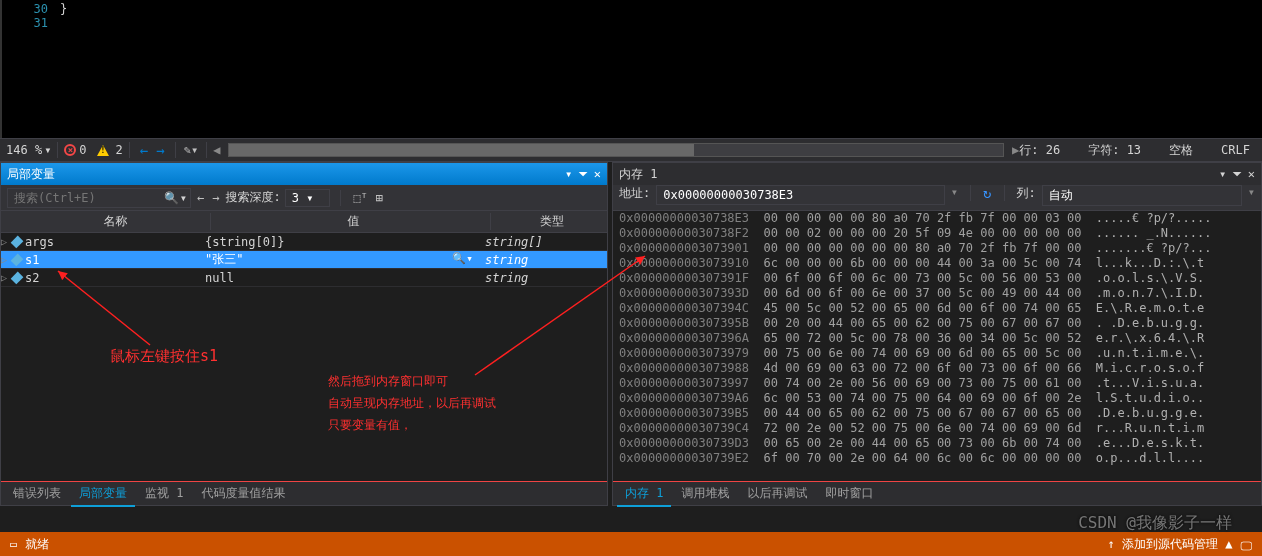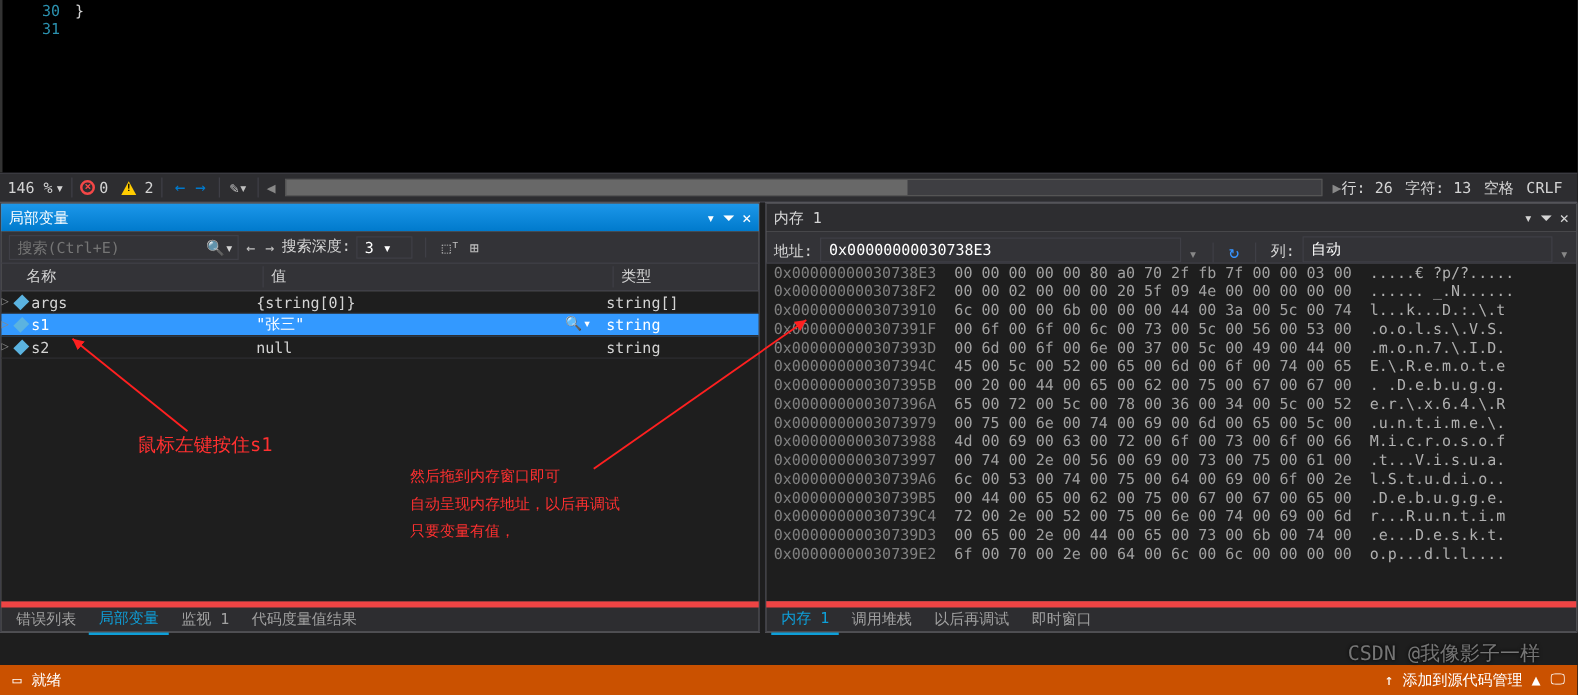--- a/index.html
+++ b/index.html
@@ -10,60 +10,60 @@
 .line-code { color: #dcdcaa; font-family: Consolas, monospace; }
 .brace { color: #d4d4d4; }
 .status-strip { height: 24px; background: #2d2d30; border-top: 1px solid #3f3f46; border-bottom: 1px solid #3f3f46; display: flex; align-items: center; padding: 0 6px; color: #d4d4d4; }
 .zoom-box { display: flex; align-items: center; gap: 2px; }
 .sep { width: 1px; height: 16px; background: #3f3f46; margin: 0 6px; }
 .badge-err { display: flex; align-items: center; gap: 3px; }
 .circle-red { width: 12px; height: 12px; border-radius: 50%; border: 2px solid #f44747; display: inline-flex; align-items: center; justify-content: center; color: #f44747; font-size: 9px; font-weight: bold; }
 .tri-yellow { width: 0; height: 0; border-left: 6px solid transparent; border-right: 6px solid transparent; border-bottom: 11px solid #ffcc00; display: inline-block; position: relative; }
 .tri-yellow::after { content: "!"; position: absolute; left: -2px; top: 1px; font-size: 8px; color: #000; font-weight: bold; }
 .nav-arrow { color: #007acc; margin: 0 4px; font-size: 14px; }
-.status-right { margin-left: auto; display: flex; align-items: center; gap: 10px; margin-right: 6px; }
+.status-right { margin-left: auto; display: flex; align-items: center; gap: 28px; margin-right: 6px; }
 .hscrollbar { flex: 1; height: 14px; background: #3e3e42; margin: 0 8px; position: relative; border: 1px solid #555; }
 .hscrollbar::before { content: ""; position: absolute; left: 0; top: 0; width: 60%; height: 100%; background: #686868; }
 .panels { display: flex; height: 344px; }
 .panel { display: flex; flex-direction: column; background: #a3a3a3; border: 1px solid #3f3f46; }
 .panel-left { width: 608px; }
 .panel-right { flex: 1; margin-left: 4px; }
 .panel-header { height: 22px; background: linear-gradient(#1c97ea, #007acc); color: #fff; display: flex; align-items: center; padding: 0 6px; font-size: 12px; }
 .panel-header.dark { background: #2d2d30; color: #d4d4d4; }
 .panel-header .hdr-actions { margin-left: auto; display: flex; gap: 6px; align-items: center; }
 .panel-toolbar { height: 26px; background: #333337; border-bottom: 1px solid #3f3f46; display: flex; align-items: center; padding: 0 6px; gap: 4px; }
 .search-box { background: #333337; border: 1px solid #3f3f46; color: #d4d4d4; padding: 2px 20px 2px 6px; width: 184px; position: relative; }
 .search-wrap { position: relative; }
 .search-ico { position: absolute; right: 4px; top: 3px; color: #d4d4d4; }
 .depth-box { background: #333337; border: 1px solid #3f3f46; color: #fff; padding: 1px 16px 1px 6px; }
-.grid-header { display: flex; background: #333337; border-bottom: 1px solid #3f3f46; height: 22px; align-items: center; }
+.grid-header { display: flex; background: #333337; border-bottom: 1px solid #3f3f46; height: 22px; align-items: center; text-align: center; }
 .col-name { width: 210px; padding-left: 20px; border-right: 1px solid #3f3f46; }
 .col-value { width: 280px; padding-left: 6px; border-right: 1px solid #3f3f46; }
 .col-type { flex: 1; padding-left: 6px; }
 .grid-body { flex: 1; background: #1e1e1e; overflow: hidden; position: relative; }
 .grid-row { display: flex; height: 18px; align-items: center; border-bottom: 1px solid #2d2d30; }
 .grid-row.selected { background: #3399ff; color: #fff; }
 .row-icon { width: 20px; display: flex; align-items: center; justify-content: center; }
 .expander { color: #888; font-size: 10px; width: 12px; display: inline-block; }
 .cube-icon { width: 10px; height: 10px; background: #5bb3e0; transform: rotate(45deg); display: inline-block; margin-left: 2px; }
 .var-name { width: 178px; padding-left: 4px; }
 .var-value { width: 280px; padding-left: 6px; position: relative; }
-.var-type { flex: 1; padding-left: 6px; }
+.var-type { flex: 1; padding-left: 6px; font-style: italic; }
 .magnify { position: absolute; right: 6px; top: 1px; font-size: 11px; }
-.mem-toolbar { height: 26px; background: #333337; border-bottom: 1px solid #3f3f46; display: flex; align-items: flex-end; padding: 0 6px; gap: 6px; }
+.mem-toolbar { height: 26px; background: #333337; border-bottom: 1px solid #3f3f46; display: flex; align-items: flex-start; padding: 0 6px; gap: 6px; }
 .addr-input { background: #333337; border: 1px solid #3f3f46; color: #fff; padding: 2px 6px; flex: 1; font-family: Consolas, monospace; }
 .mem-body { flex: 1; background: #1e1e1e; font-family: Consolas, monospace; font-size: 12px; overflow: hidden; padding: 0 6px; line-height: 15px; }
 .mem-row { white-space: pre; color: #a0a0a0; }
 .mem-addr { color: #808080; }
 .mem-ascii { color: #b0b0b0; }
-.panel-tabs { height: 24px; background: #2d2d30; border-top: 5px solid #ef4444; display: flex; align-items: center; padding: 0 4px; gap: 2px; }
+.panel-tabs { height: 24px; background: #2d2d30; border-top: 1px solid #ef4444; display: flex; align-items: flex-start; padding: 0 4px; gap: 2px; }
 .tab { padding: 3px 8px; color: #a0a0a0; cursor: pointer; }
 .tab.active { color: #0e9fd8; border-bottom: 2px solid #0e9fd8; }
 .bottom-bar { position: absolute; bottom: 0; left: 0; right: 0; height: 24px; background: #ca5100; color: #fff; display: flex; align-items: center; padding: 0 10px; }
-.bottom-right { margin-left: auto; display: flex; align-items: flex-start; gap: 8px; font-size: 11px; }
+.bottom-right { margin-left: auto; display: flex; align-items: flex-end; gap: 8px; font-size: 11px; }
 .watermark { position: absolute; right: 30px; bottom: 22px; color: rgba(200,200,200,0.55); font-size: 16px; text-shadow: 0 0 3px #000; pointer-events: none; }
 .annotation { position: absolute; color: #ff3030; font-size: 15px; pointer-events: none; z-index: 50; line-height: 22px; }
 .arrow-svg { position: absolute; pointer-events: none; z-index: 49; }
 .refresh-ico { color: #3794ff; font-size: 14px; }
 .tool-ico { color: #c0c0c0; padding: 0 2px; }
 </style>
 </head>
 <body>
 
 <div class="editor-area">
@@ -190,20 +190,21 @@
       <div class="sep"></div>
       <span class="refresh-ico">↻</span>
       <div class="sep"></div>
       <span>列:</span>
       <span class="depth-box" style="min-width:200px"><span>自动</span></span>
       <span style="color:#888">▾</span>
     </div>
     <div class="mem-body" id="mem-body">
         <div class="mem-row"><span class="mem-addr">0x00000000030738E3</span>  00 00 00 00 00 80 a0 70 2f fb 7f 00 00 03 00  <span class="mem-ascii">.....€ ?p/?.....</span></div>
         <div class="mem-row"><span class="mem-addr">0x00000000030738F2</span>  00 00 02 00 00 00 20 5f 09 4e 00 00 00 00 00  <span class="mem-ascii">...... _.N......</span></div>
+        <div class="mem-row"><span class="mem-addr">0x0000000003073901</span>  00 00 00 00 00 00 00 80 a0 70 2f fb 7f 00 00  <span class="mem-ascii">.......€ ?p/?...</span></div>
         <div class="mem-row"><span class="mem-addr">0x0000000003073910</span>  6c 00 00 00 6b 00 00 00 44 00 3a 00 5c 00 74  <span class="mem-ascii">l...k...D.:.\.t</span></div>
         <div class="mem-row"><span class="mem-addr">0x000000000307391F</span>  00 6f 00 6f 00 6c 00 73 00 5c 00 56 00 53 00  <span class="mem-ascii">.o.o.l.s.\.V.S.</span></div>
         <div class="mem-row"><span class="mem-addr">0x000000000307393D</span>  00 6d 00 6f 00 6e 00 37 00 5c 00 49 00 44 00  <span class="mem-ascii">.m.o.n.7.\.I.D.</span></div>
         <div class="mem-row"><span class="mem-addr">0x000000000307394C</span>  45 00 5c 00 52 00 65 00 6d 00 6f 00 74 00 65  <span class="mem-ascii">E.\.R.e.m.o.t.e</span></div>
         <div class="mem-row"><span class="mem-addr">0x000000000307395B</span>  00 20 00 44 00 65 00 62 00 75 00 67 00 67 00  <span class="mem-ascii">. .D.e.b.u.g.g.</span></div>
         <div class="mem-row"><span class="mem-addr">0x000000000307396A</span>  65 00 72 00 5c 00 78 00 36 00 34 00 5c 00 52  <span class="mem-ascii">e.r.\.x.6.4.\.R</span></div>
         <div class="mem-row"><span class="mem-addr">0x0000000003073979</span>  00 75 00 6e 00 74 00 69 00 6d 00 65 00 5c 00  <span class="mem-ascii">.u.n.t.i.m.e.\.</span></div>
         <div class="mem-row"><span class="mem-addr">0x0000000003073988</span>  4d 00 69 00 63 00 72 00 6f 00 73 00 6f 00 66  <span class="mem-ascii">M.i.c.r.o.s.o.f</span></div>
         <div class="mem-row"><span class="mem-addr">0x0000000003073997</span>  00 74 00 2e 00 56 00 69 00 73 00 75 00 61 00  <span class="mem-ascii">.t...V.i.s.u.a.</span></div>
         <div class="mem-row"><span class="mem-addr">0x00000000030739A6</span>  6c 00 53 00 74 00 75 00 64 00 69 00 6f 00 2e  <span class="mem-ascii">l.S.t.u.d.i.o..</span></div>

